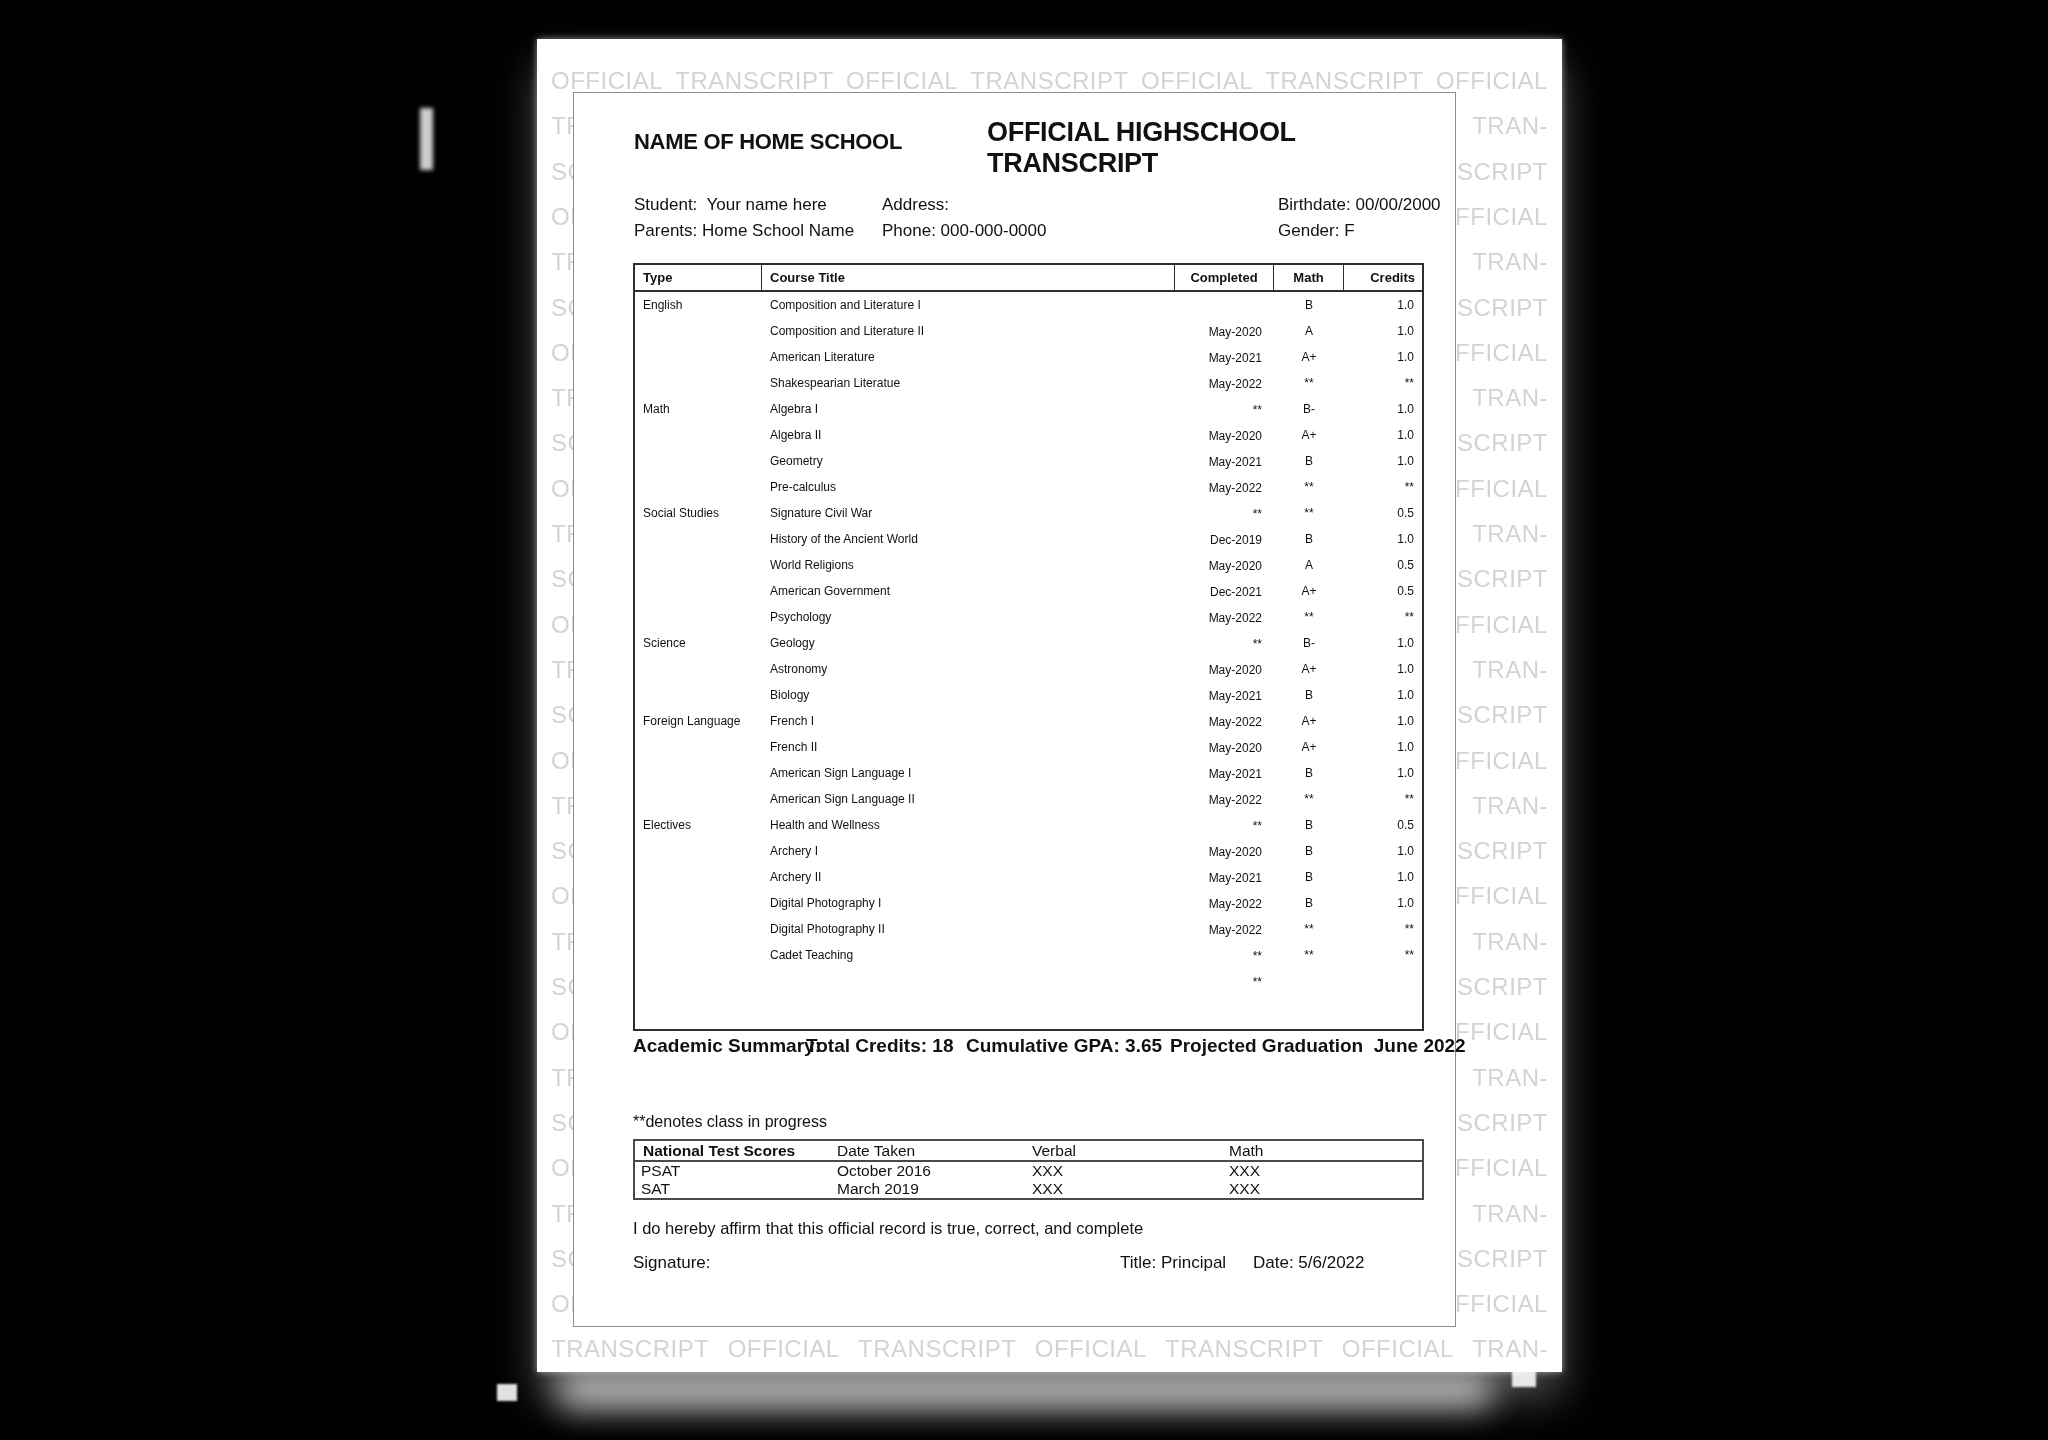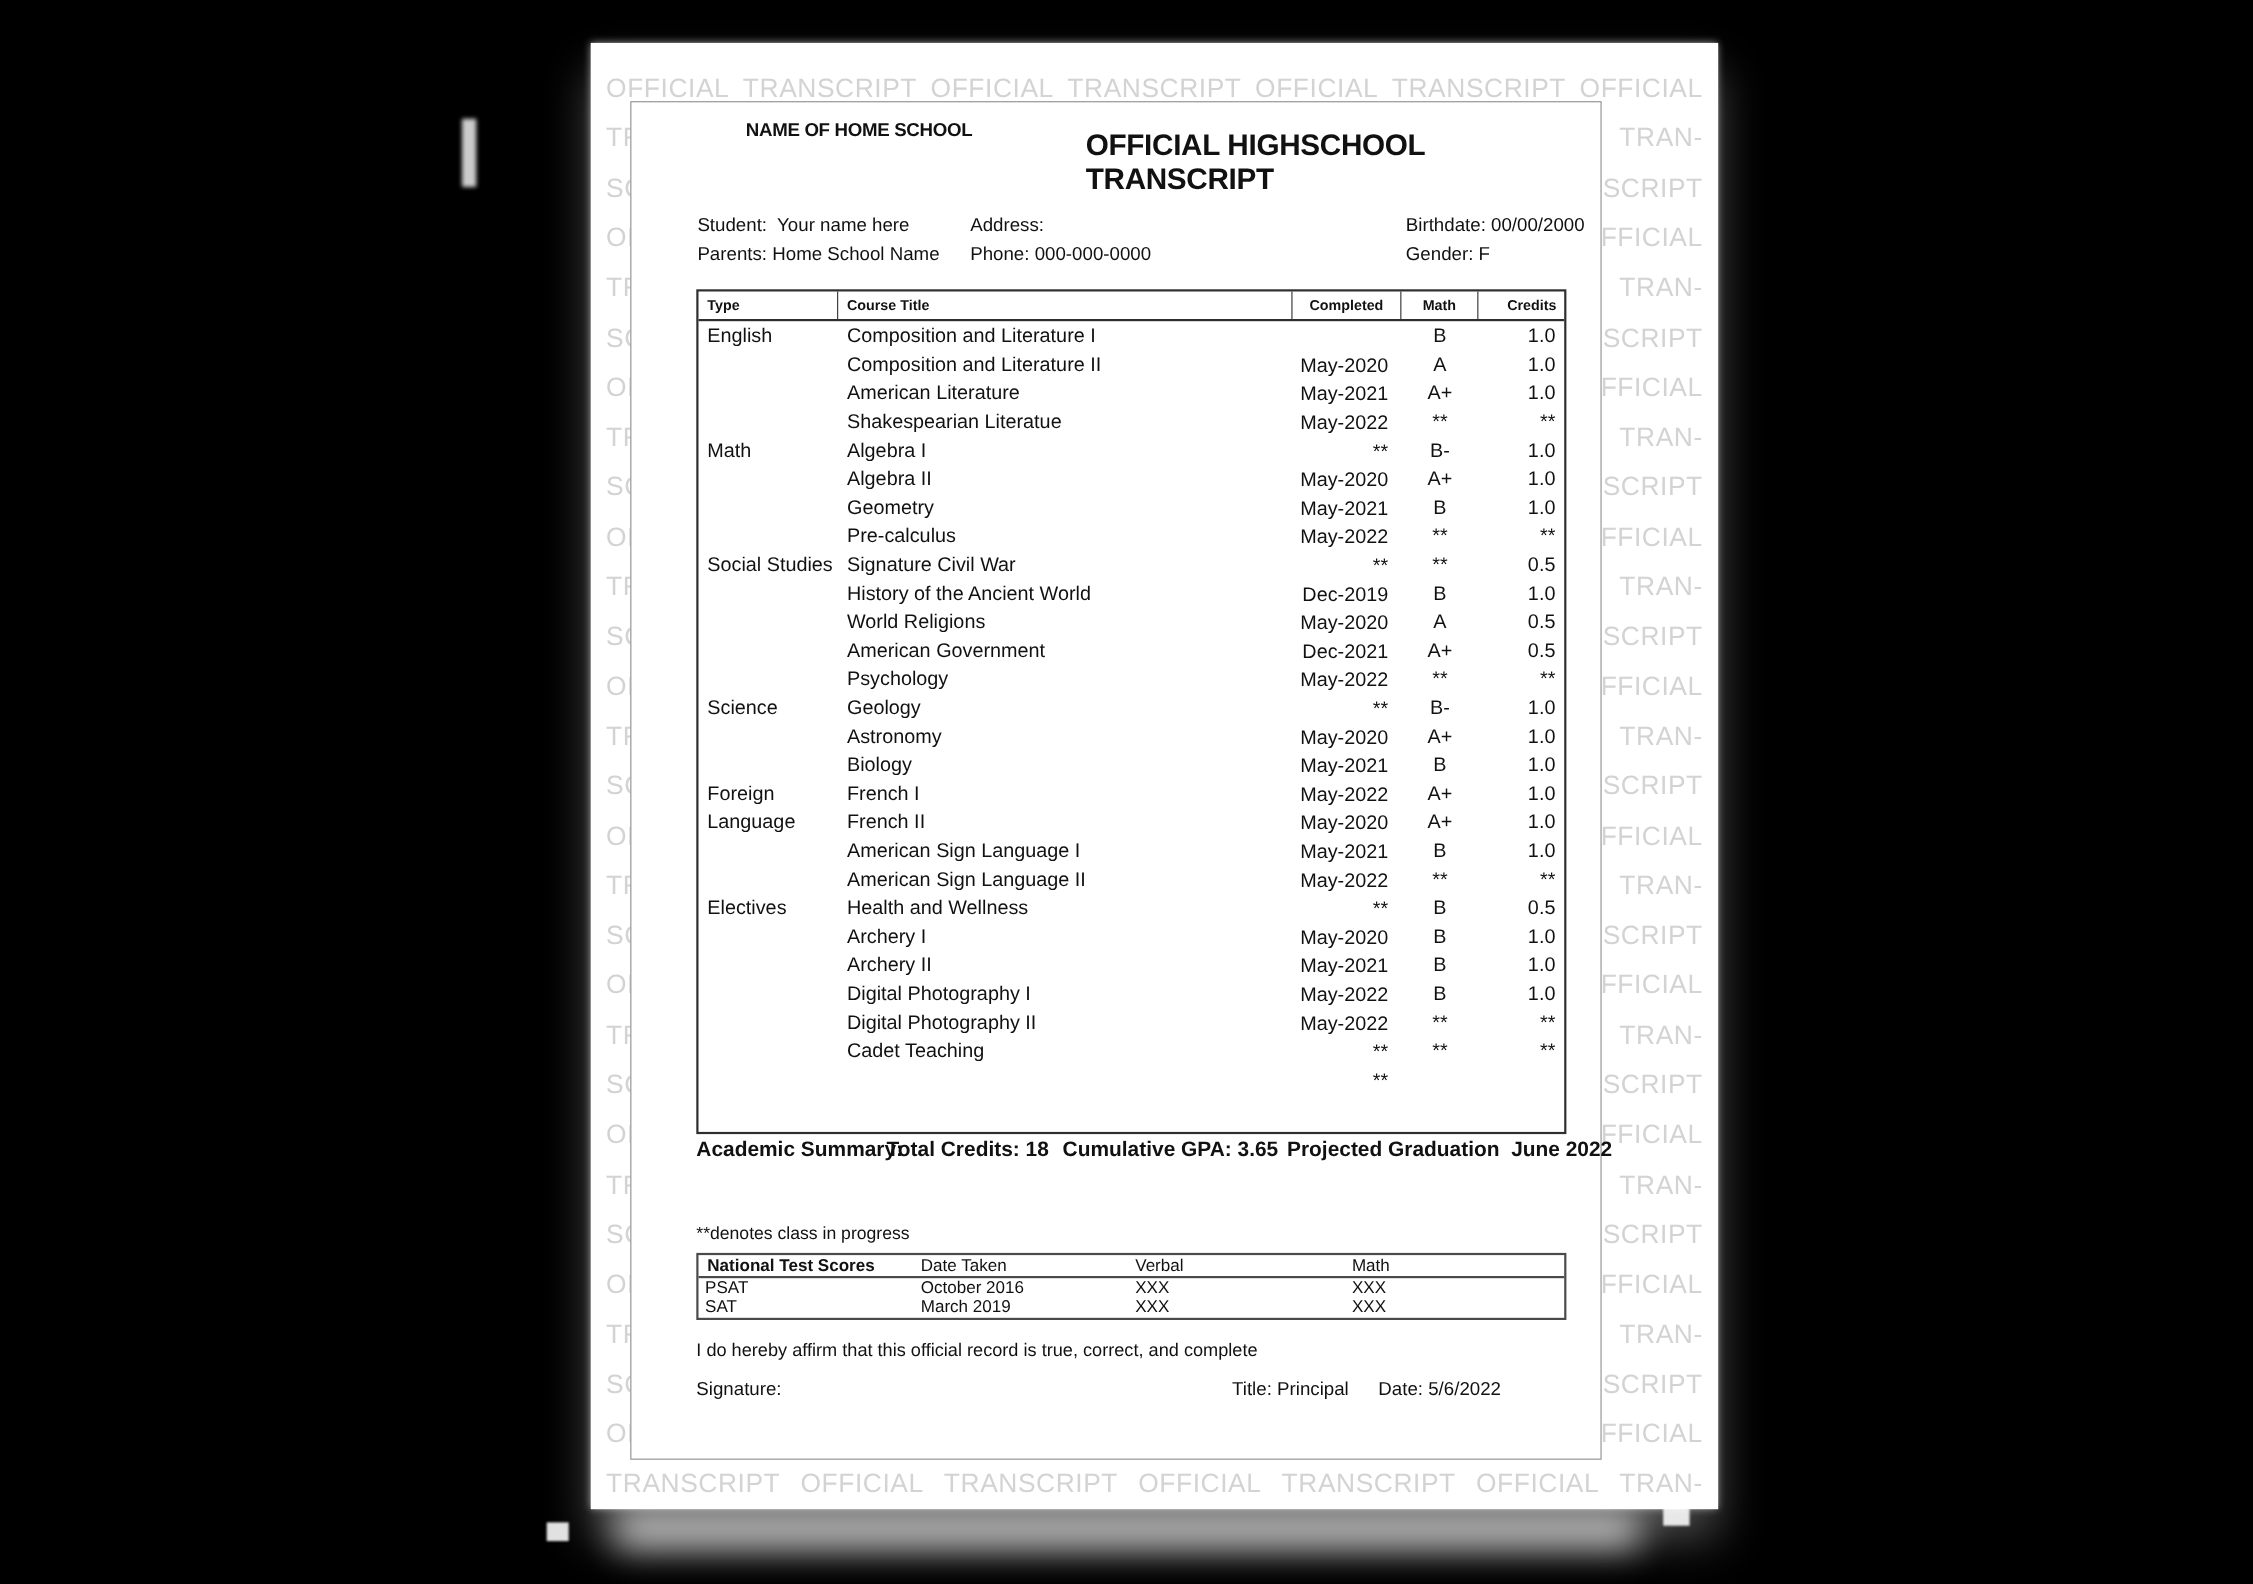--- a/index.html
+++ b/index.html
@@ -20,21 +20,21 @@
   
   .watermark { position:absolute; inset:0; overflow:hidden; }
   .wrow { position:absolute; left:14px; right:14px; display:flex; justify-content:space-between;
           font-size:24px; line-height:30px; color:#d3d3d3; letter-spacing:.5px; white-space:nowrap; }
 
   
   .doc { position:absolute; left:36px; top:53px; width:883px; height:1235px;
          background:#ffffff; border:1px solid #8d8d8d; color:#111; }
   .abs { position:absolute; }
 
-  .school   { left:60px;  top:16px; font-size:17px; font-weight:bold; letter-spacing:-.3px;margin-left:44px; }
+  .school   { left:60px;  top:36px; font-size:22px; font-weight:bold; letter-spacing:-.3px; }
   .doctitle { left:413px; top:24px; font-size:27px; font-weight:bold; letter-spacing:-.3px; }
 
   .info span { position:absolute; font-size:17px; white-space:pre; }
   .i-student   { left:60px;  top:102px; }
   .i-address   { left:308px; top:102px; }
   .i-birthdate { left:704px; top:102px; }
   .i-parents   { left:60px;  top:128px; }
   .i-phone     { left:308px; top:128px; }
   .i-gender    { left:704px; top:128px; }
 
@@ -43,21 +43,21 @@
   .chead  { display:grid; grid-template-columns:127px 413px 99px 70px 1fr; height:27px;
             border-bottom:2px solid #2e2e2e; font-size:13px; font-weight:bold; line-height:25px; }
   .chead > div { border-right:1px solid #2e2e2e; }
   .chead > div:last-child { border-right:none; }
   .h-type, .h-title { padding-left:8px; text-align:left; }
   .h-comp { text-align:center; }
   .h-grade { text-align:center; }
   .h-cred { text-align:right; padding-right:7px; }
 
   .crow { display:grid; grid-template-columns:127px 413px 99px 70px 1fr; height:26px;
-          font-size:18px; line-height:26px; }
+          font-size:12px; line-height:26px; }
   .c-type  { padding-left:8px; }
   .c-title { padding-left:8px; }
   .c-comp  { text-align:right; padding-right:12px;margin-top:27px; }
   .c-grade { text-align:center; }
   .c-cred  { text-align:right; padding-right:8px; }
 
   
   .summary span { position:absolute; top:942px; font-size:19px; font-weight:bold; white-space:pre; }
   .s-label { left:59px; }  .s-credits { left:232px; }  .s-gpa { left:392px; }  .s-grad { left:596px; }
 

